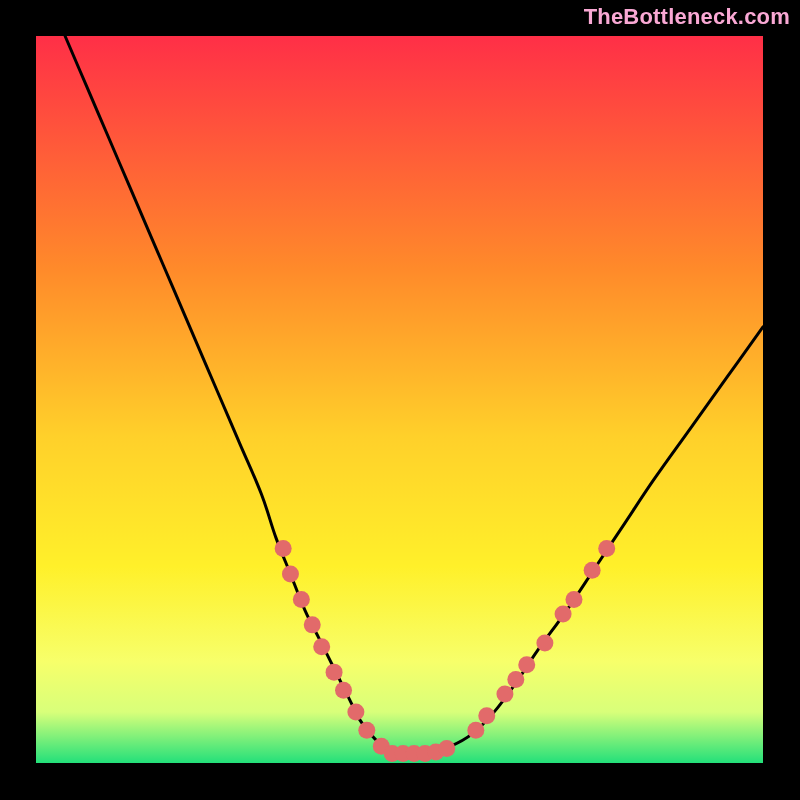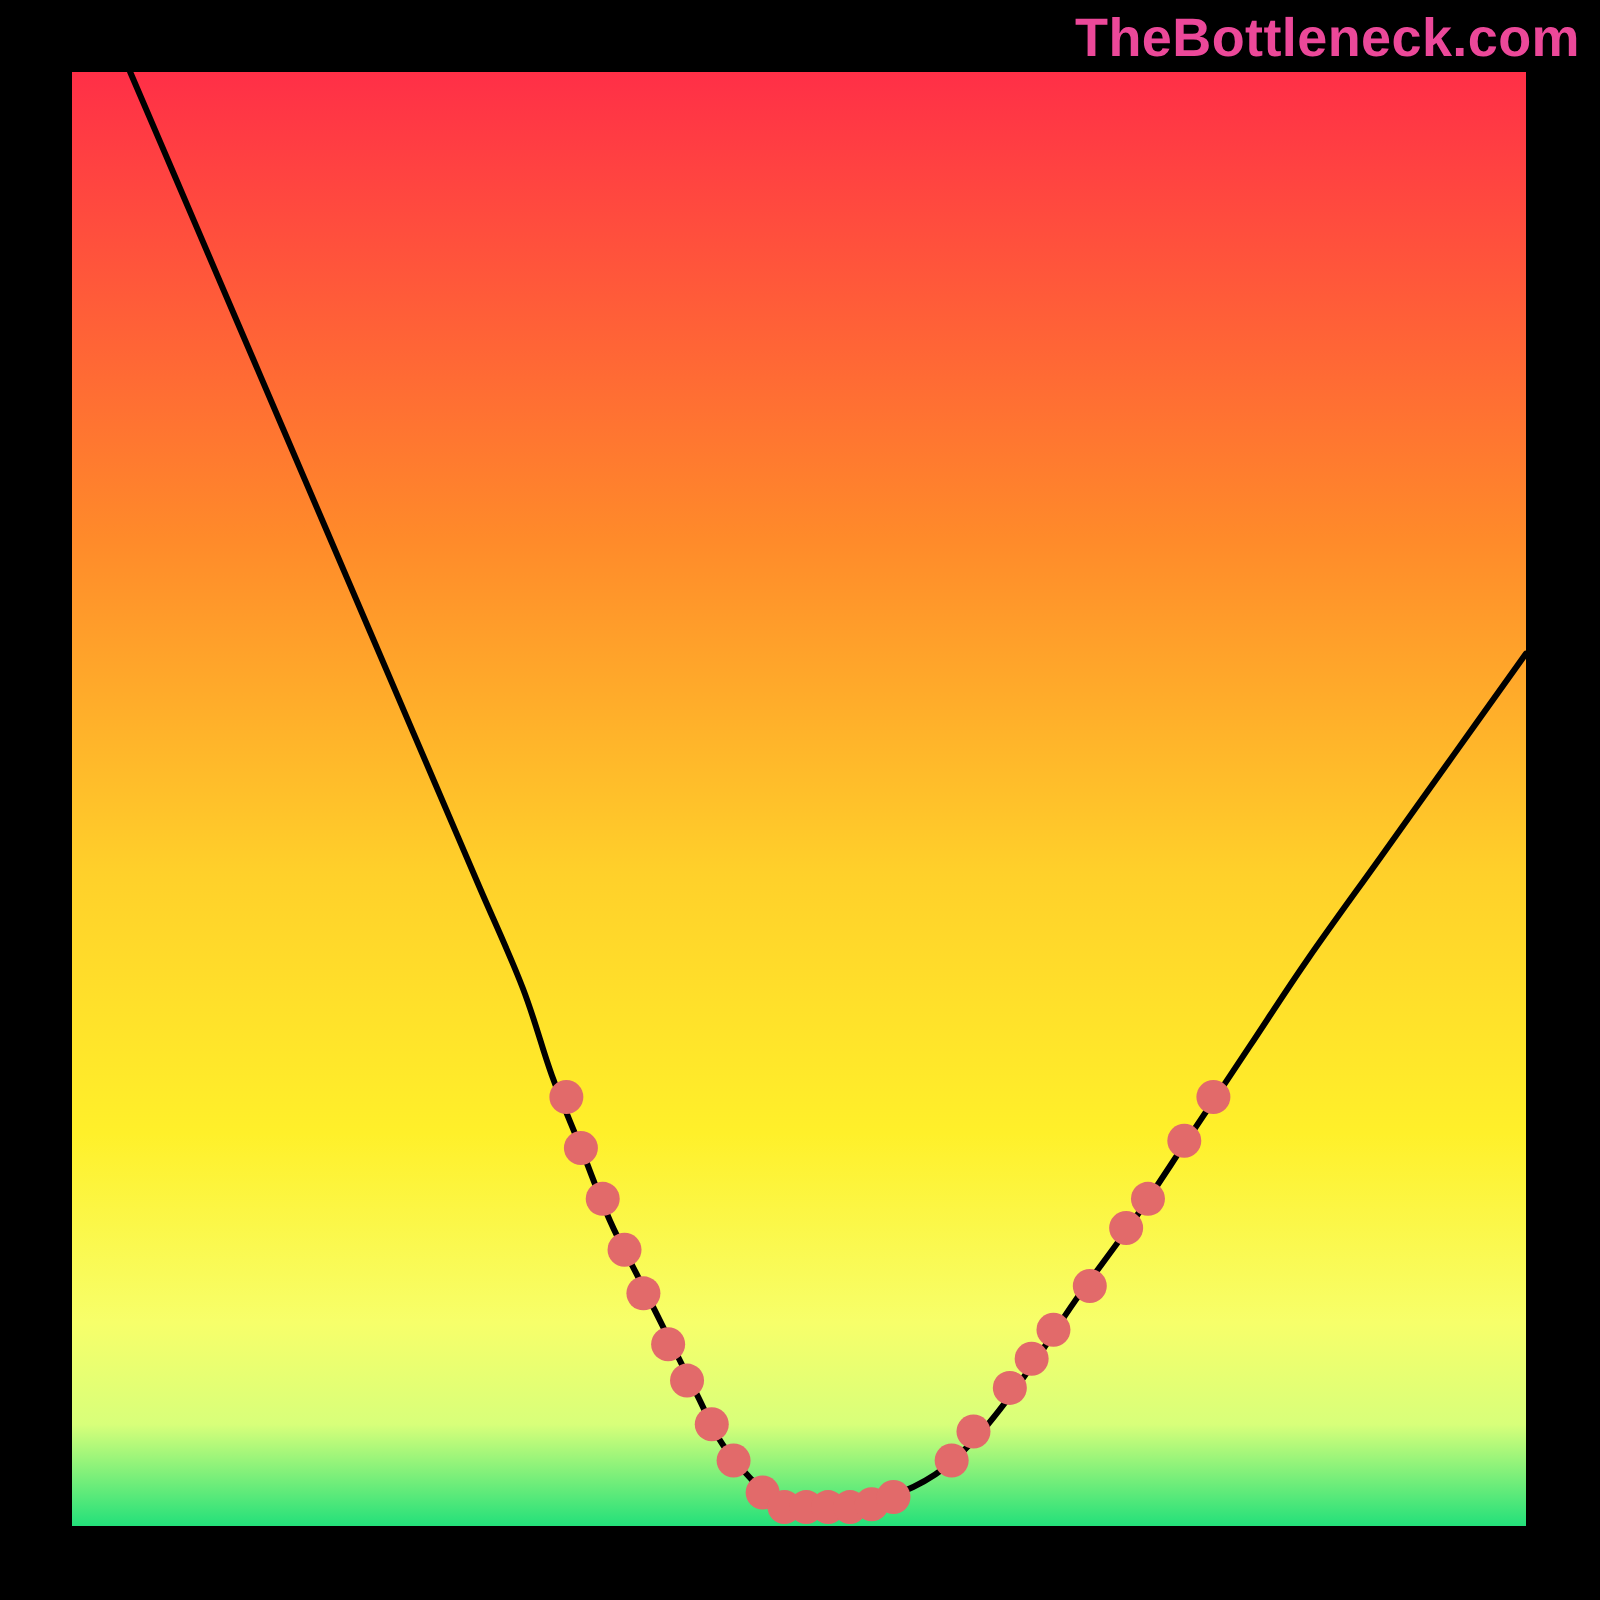--- a/index.html
+++ b/index.html
@@ -19,23 +19,23 @@
   svg.plot {
     position: absolute;
     left: 0;
     top: 0;
   }
   .watermark {
     position: absolute;
     top: 4px;
     right: 10px;
     font-family: Arial, Helvetica, sans-serif;
-    font-size: 27px;
+    font-size: 22px;
     font-weight: 600;
-    color: #ec4899;
+    color: #f9a8d4;
     letter-spacing: 0.2px;
     user-select: none;
   }
 </style>
 </head>
 <body>
 
 <div class="stage">
   <svg class="plot" width="800" height="800" viewBox="0 0 800 800">
     <defs>

